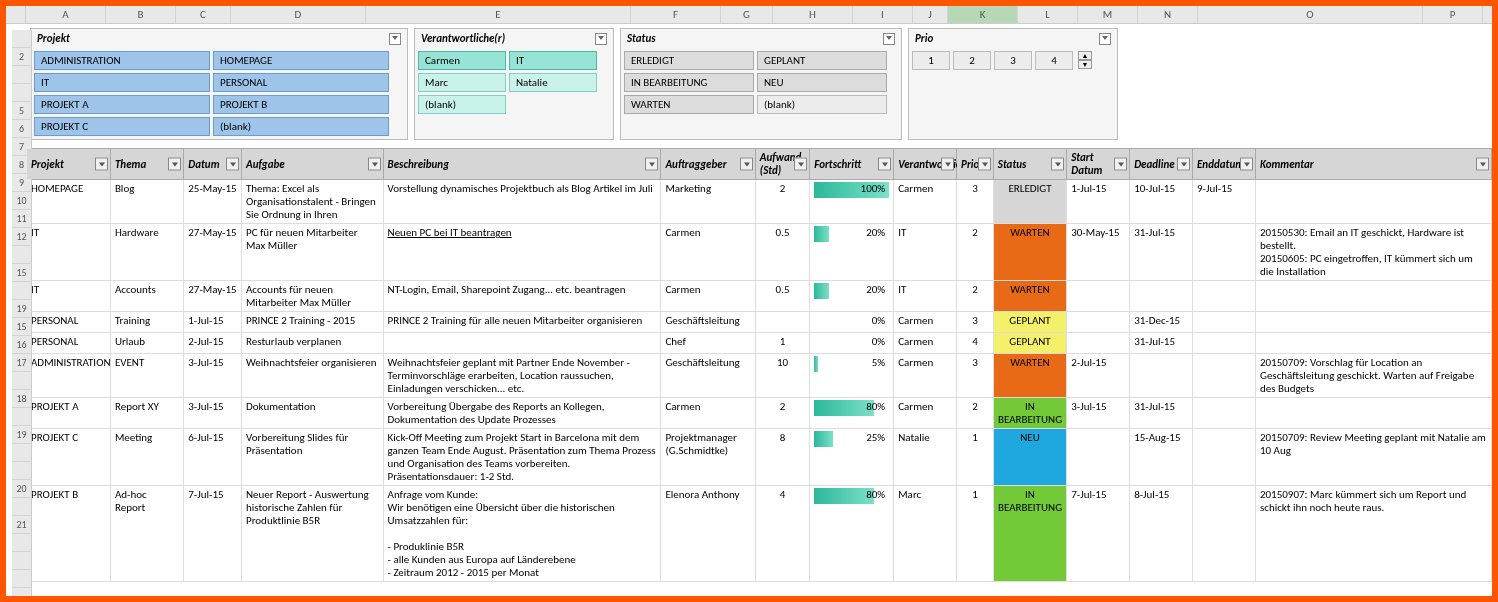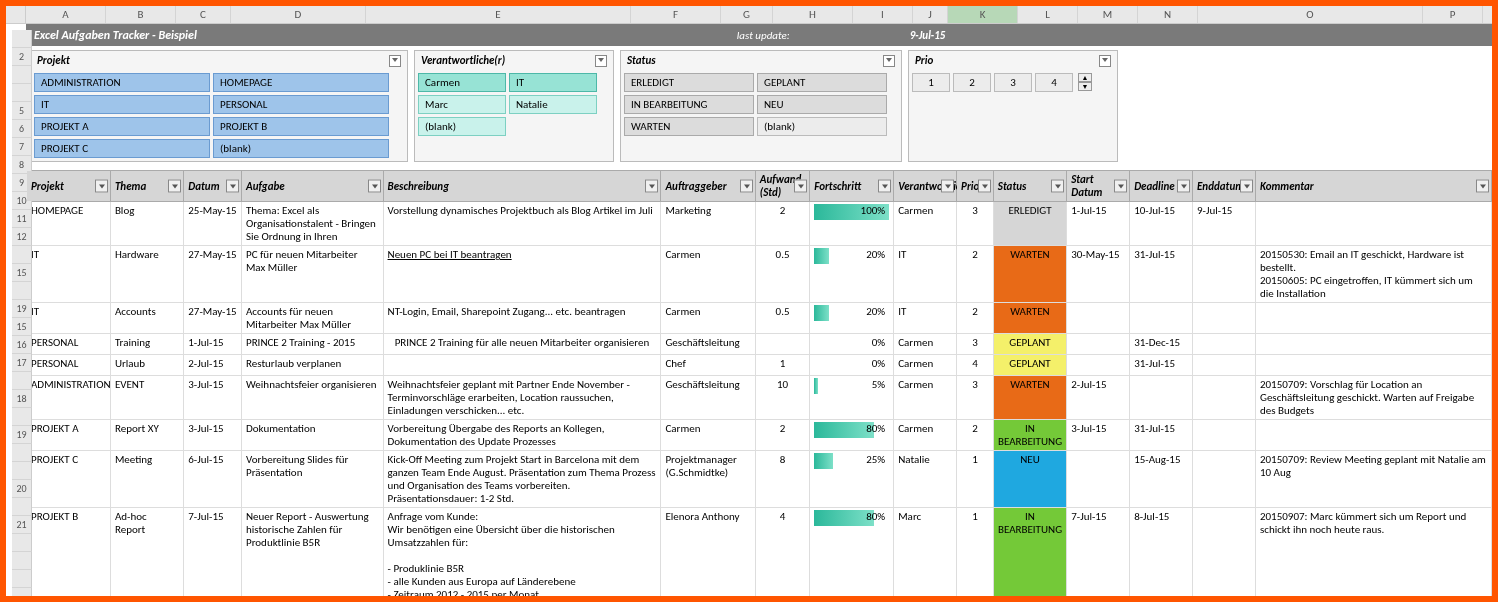--- a/index.html
+++ b/index.html
@@ -100,25 +100,20 @@
       <div>20</div>
       <div></div>
       <div>21</div>
       <div></div>
       <div></div>
       <div></div>
       <div></div>
     </div>
 
 <div class="content">
-  <div class="titlebar">
-    <span>Excel Aufgaben Tracker - Beispiel</span>
-    <span class="lu">last update:</span>
-    <span class="dt">9-Jul-15</span>
-  </div>
 
   <div class="slicers">
 
     <div class="slicer" style="width:378px">
       <div class="slicer-hd">
         <span>Projekt</span>
         <span class="fi"></span>
       </div>
       <div class="slicer-body" id="sl-projekt">
             <div class="sbtn  wide">ADMINISTRATION</div>
@@ -266,21 +261,21 @@
             <td></td>
             <td></td>
             <td></td>
             <td style="white-space: pre-line;"></td>
           </tr>
           <tr>
             <td>PERSONAL</td>
             <td>Training</td>
             <td>1-Jul-15</td>
             <td>PRINCE 2 Training - 2015</td>
-            <td style="white-space: pre-line; text-align: center;">PRINCE 2 Training für alle neuen Mitarbeiter organisieren</td>
+            <td style="white-space: pre-line;">PRINCE 2 Training für alle neuen Mitarbeiter organisieren</td>
             <td>Geschäftsleitung</td>
             <td class="c"></td>
             <td>
               <div class="prog">
                 <div class="bar" style="width:0%"></div>
                 <div class="pt">0%</div>
               </div>
             </td>
             <td>Carmen</td>
             <td class="c">3</td>

